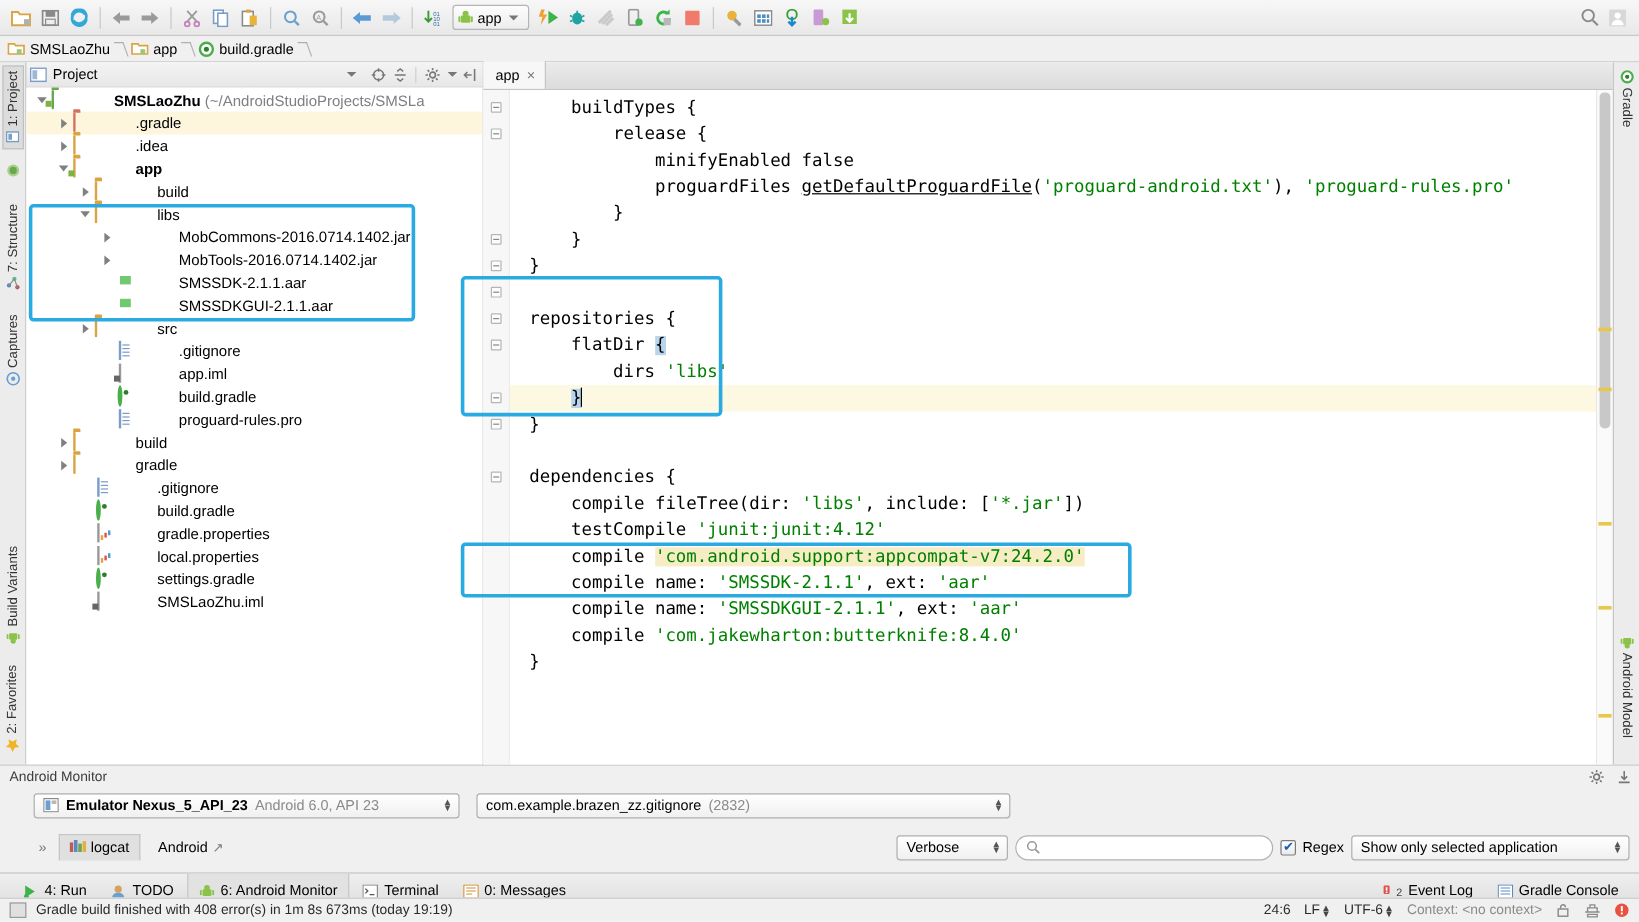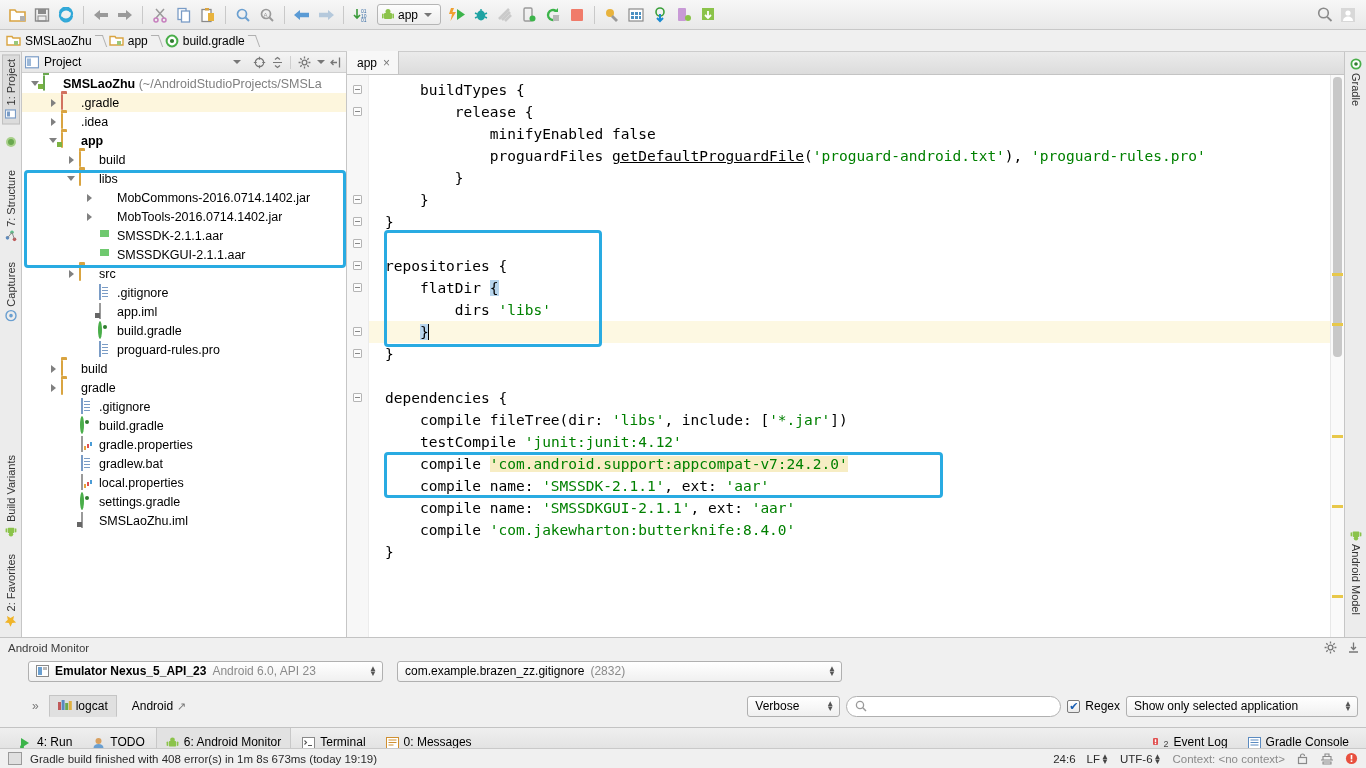--- a/index.html
+++ b/index.html
@@ -103,21 +103,21 @@
     display: flex; align-items: center; gap: 3px;
     white-space: nowrap;
     color: #333;
   }
   .vtab.rot180 { transform: rotate(180deg); }
   .vtab.active { background: #dcdcdc; border: 1px solid #c0c0c0; }
   .vicon { font-size: 11px; line-height: 1; }
 
   
   .project-panel {
-    width: 325px; flex: none;
+    width: 381px; flex: none;
     background: #fff;
     display: flex; flex-direction: column;
     border-right: 1px solid #c6c6c6;
     min-height: 0;
   }
   .pp-header {
     height: 21px; flex: none;
     background: linear-gradient(#f4f4f4,#e7e7e7);
     border-bottom: 1px solid #cfcfcf;
     display: flex; align-items: center;
@@ -154,21 +154,21 @@
     border-top: 4px solid transparent;
     border-bottom: 4px solid transparent;
   }
   .arrow.open::before {
     content:""; position:absolute; left:1px; top:3px;
     border-top: 5px solid #808080;
     border-left: 4px solid transparent;
     border-right: 4px solid transparent;
   }
   .ticon { width: 16px; height: 16px; flex: none; margin-right: 4px; position: relative;}
-  .tlabel { overflow: hidden; }
+  .tlabel { overflow: hidden; margin-left: 32px; }
   .tlabel b { font-weight: bold; }
   .tlabel .dim { color: #808080; font-weight: normal; }
 
   
   .ic-folder {
     width: 14px; height: 11px; margin-top: 3px;
     background: #fff;
     border: 1.4px solid #d9a441;
     border-radius: 1px 2px 2px 2px;
     position: relative;
@@ -884,26 +884,20 @@
           </div>
           <div class="trow">
             <span style="width: 44px; flex: 0 0 auto;"></span>
             <span class="arrow"></span>
             <span class="ticon"><span class="ic-props"></span></span>
             <span class="tlabel">gradle.properties</span>
           </div>
           <div class="trow">
             <span style="width: 44px; flex: 0 0 auto;"></span>
             <span class="arrow"></span>
-            <span class="ticon"><span class="ic-file"></span></span>
-            <span class="tlabel">gradlew.bat</span>
-          </div>
-          <div class="trow">
-            <span style="width: 44px; flex: 0 0 auto;"></span>
-            <span class="arrow"></span>
             <span class="ticon"><span class="ic-props"></span></span>
             <span class="tlabel">local.properties</span>
           </div>
           <div class="trow">
             <span style="width: 44px; flex: 0 0 auto;"></span>
             <span class="arrow"></span>
             <span class="ticon"><span class="ic-gradle"></span></span>
             <span class="tlabel">settings.gradle</span>
           </div>
           <div class="trow">

